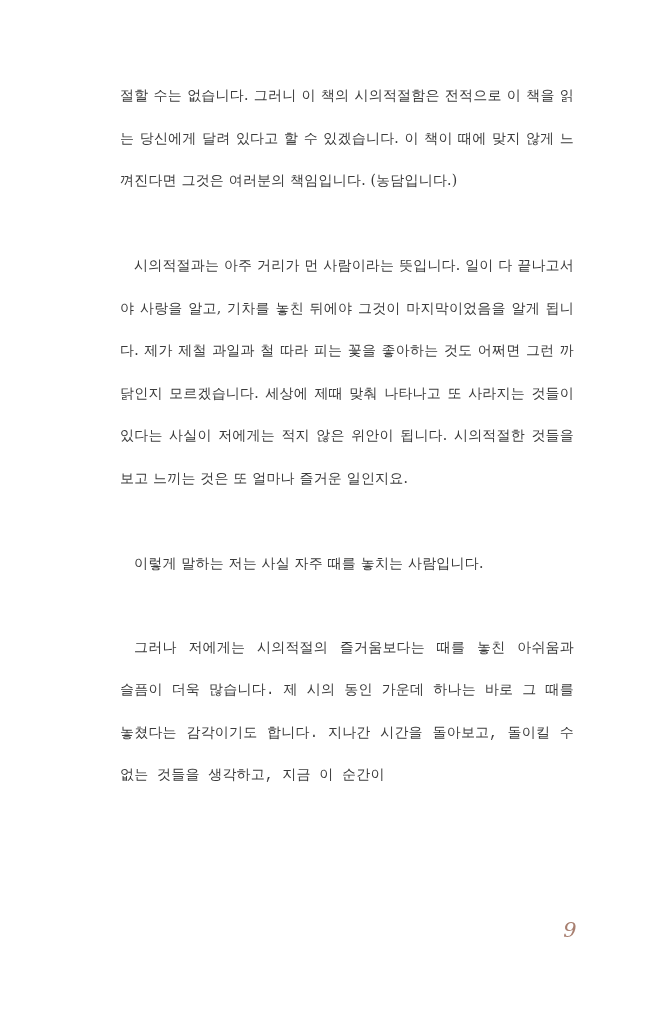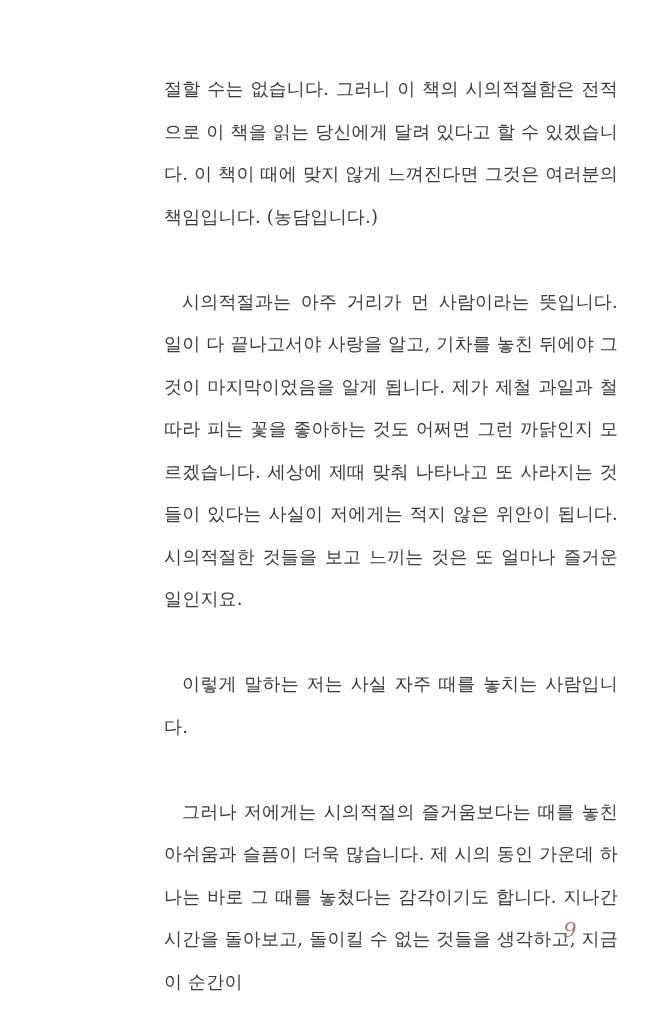--- a/index.html
+++ b/index.html
@@ -11,35 +11,35 @@
     position: relative;
     width: 664px;
     height: 1024px;
     background: var(--bg, #ffffff);
     overflow: hidden;
     font-family: "DejaVu Serif", serif;
   }
   .text-block {
     position: absolute;
     left: 120px;
-    top: 68px;
+    top: 74px;
     width: 454px;
     color: var(--text, #3a3a3a);
-    font-size: 18px;
+    font-size: 14px;
     line-height: 42.5px;
     letter-spacing: 0.2px;
     text-align: justify;
     word-break: break-all;
-    margin-left: 44px;
   }
   .text-block p {
     margin: 0 0 42.5px 0;
   }
   .text-block p:last-child {
     margin-bottom: 0;
+    font-family: Liberation Mono, monospace;
   }
   .text-block p.indent {
     text-indent: 1em;
   }
   .page-number {
     position: absolute;
     left: 556px;
     top: 918px;
     width: 28px;
     text-align: center;

